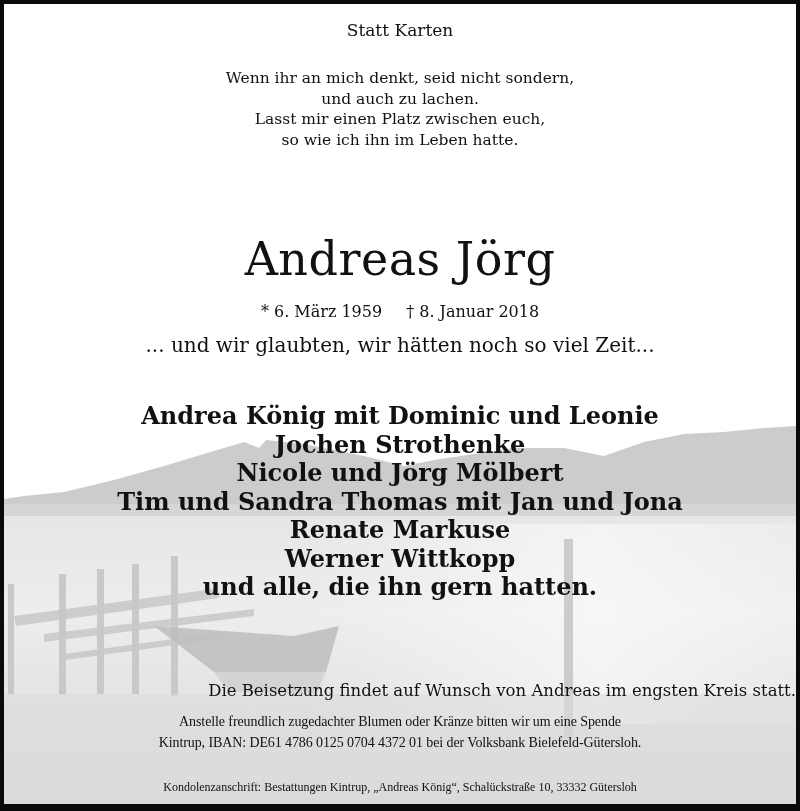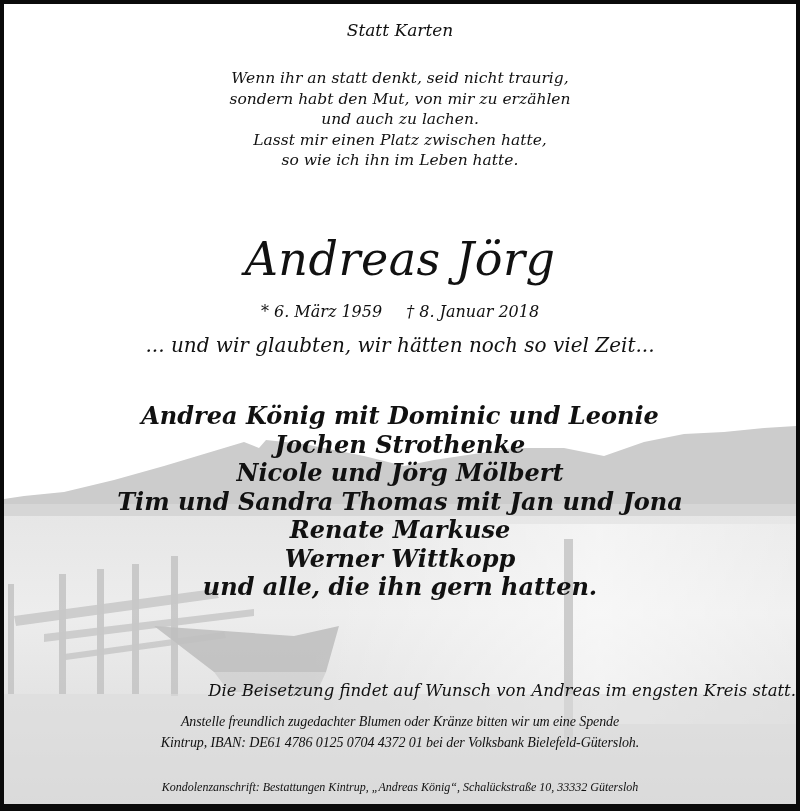--- a/index.html
+++ b/index.html
@@ -14,21 +14,20 @@
       overflow: hidden;
     }
     .frame {
       position: absolute;
       left: 4px;
       top: 4px;
       width: 792px;
       height: 800px;
       background: #ffffff;
       overflow: hidden;
-      font-style: italic;
     }
     .backdrop {
       position: absolute;
       left: 0;
       top: 0;
       width: 792px;
       height: 800px;
       z-index: 0;
     }
     .content {
@@ -149,24 +148,23 @@
       <path d="M210,668 L322,668 L312,690 L225,688 Z" fill="#d2d2d2"></path>
     </g>
 
     <rect x="0" y="690" width="792" height="110" fill="#dcdcdc" opacity="0.6"></rect>
   </svg>
 
   <div class="content">
     <div class="line header">Statt Karten</div>
 
     <div class="line poem">
-      <div>Wenn ihr an statt denkt, seid nicht traurig,</div>
-      <div>sondern habt den Mut, von mir zu erzählen</div>
+      <div>Wenn ihr an mich denkt, seid nicht sondern,</div>
       <div>und auch zu lachen.</div>
-      <div>Lasst mir einen Platz zwischen hatte,</div>
+      <div>Lasst mir einen Platz zwischen euch,</div>
       <div>so wie ich ihn im Leben hatte.</div>
     </div>
 
 
     <div class="line name">Andreas Jörg</div>
 
     <div class="line dates">
       <span>* 6. März 1959</span><span class="sep"></span><span>† 8. Januar 2018</span>
     </div>
 

